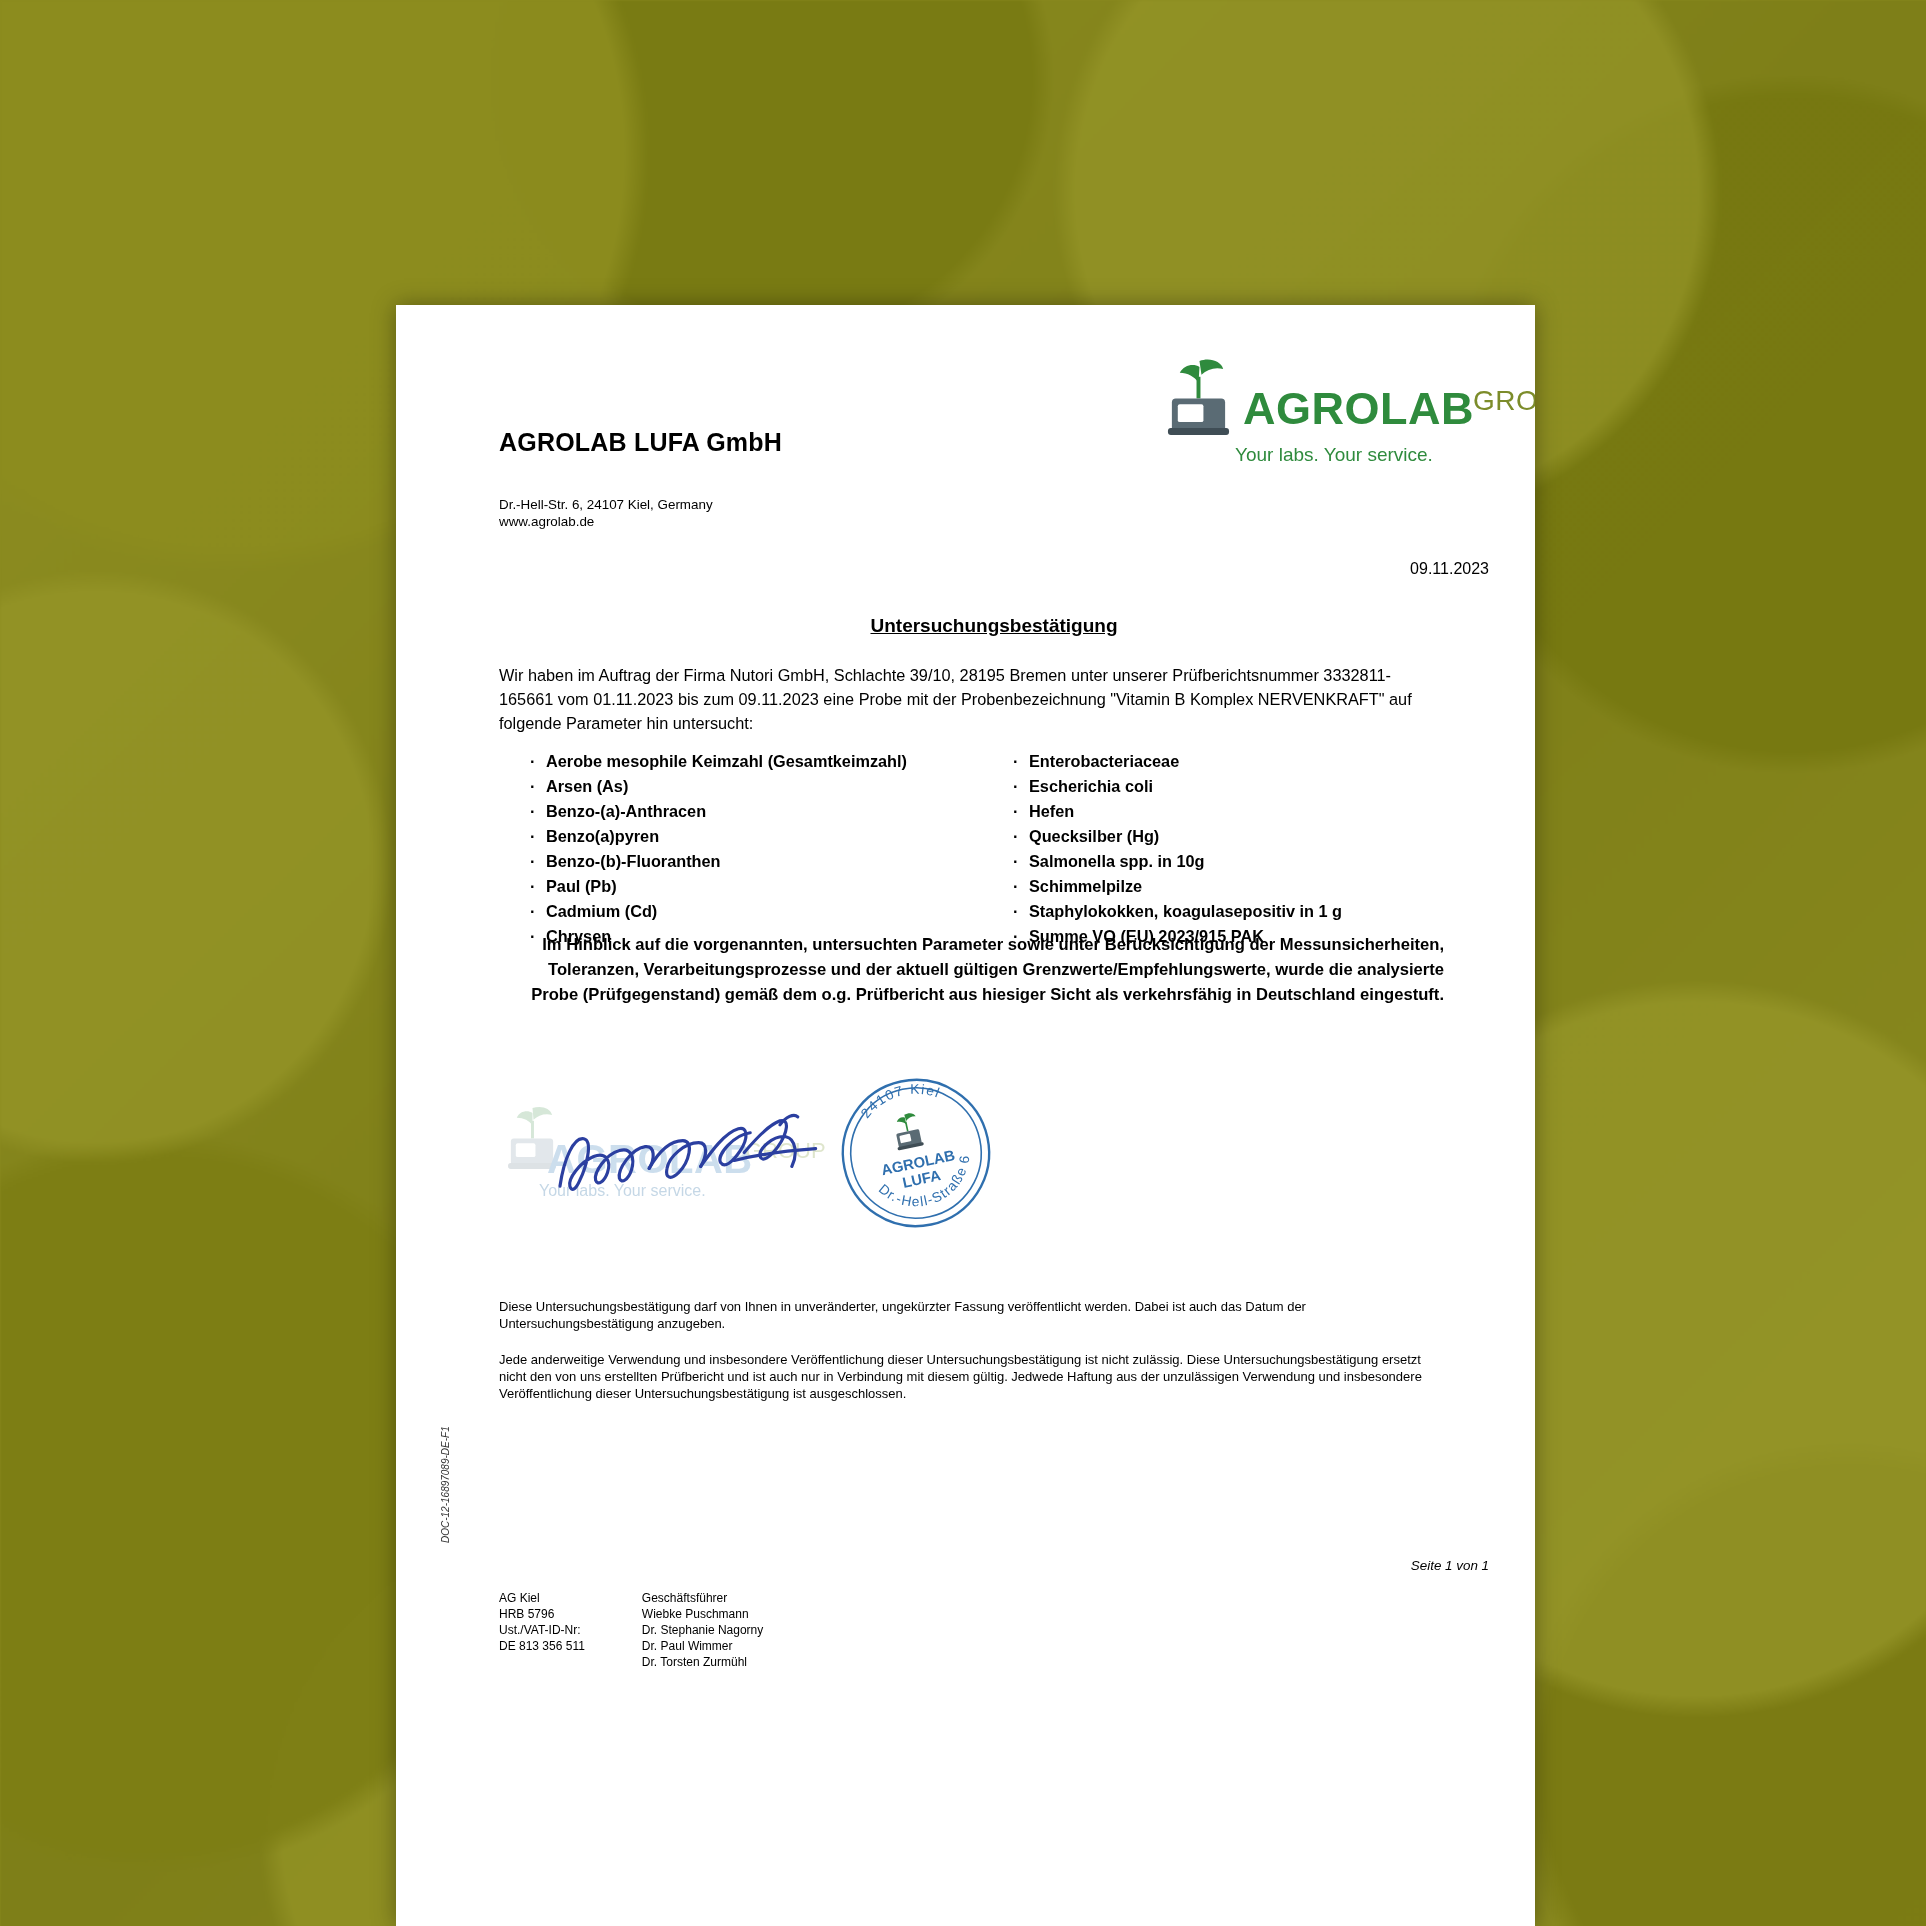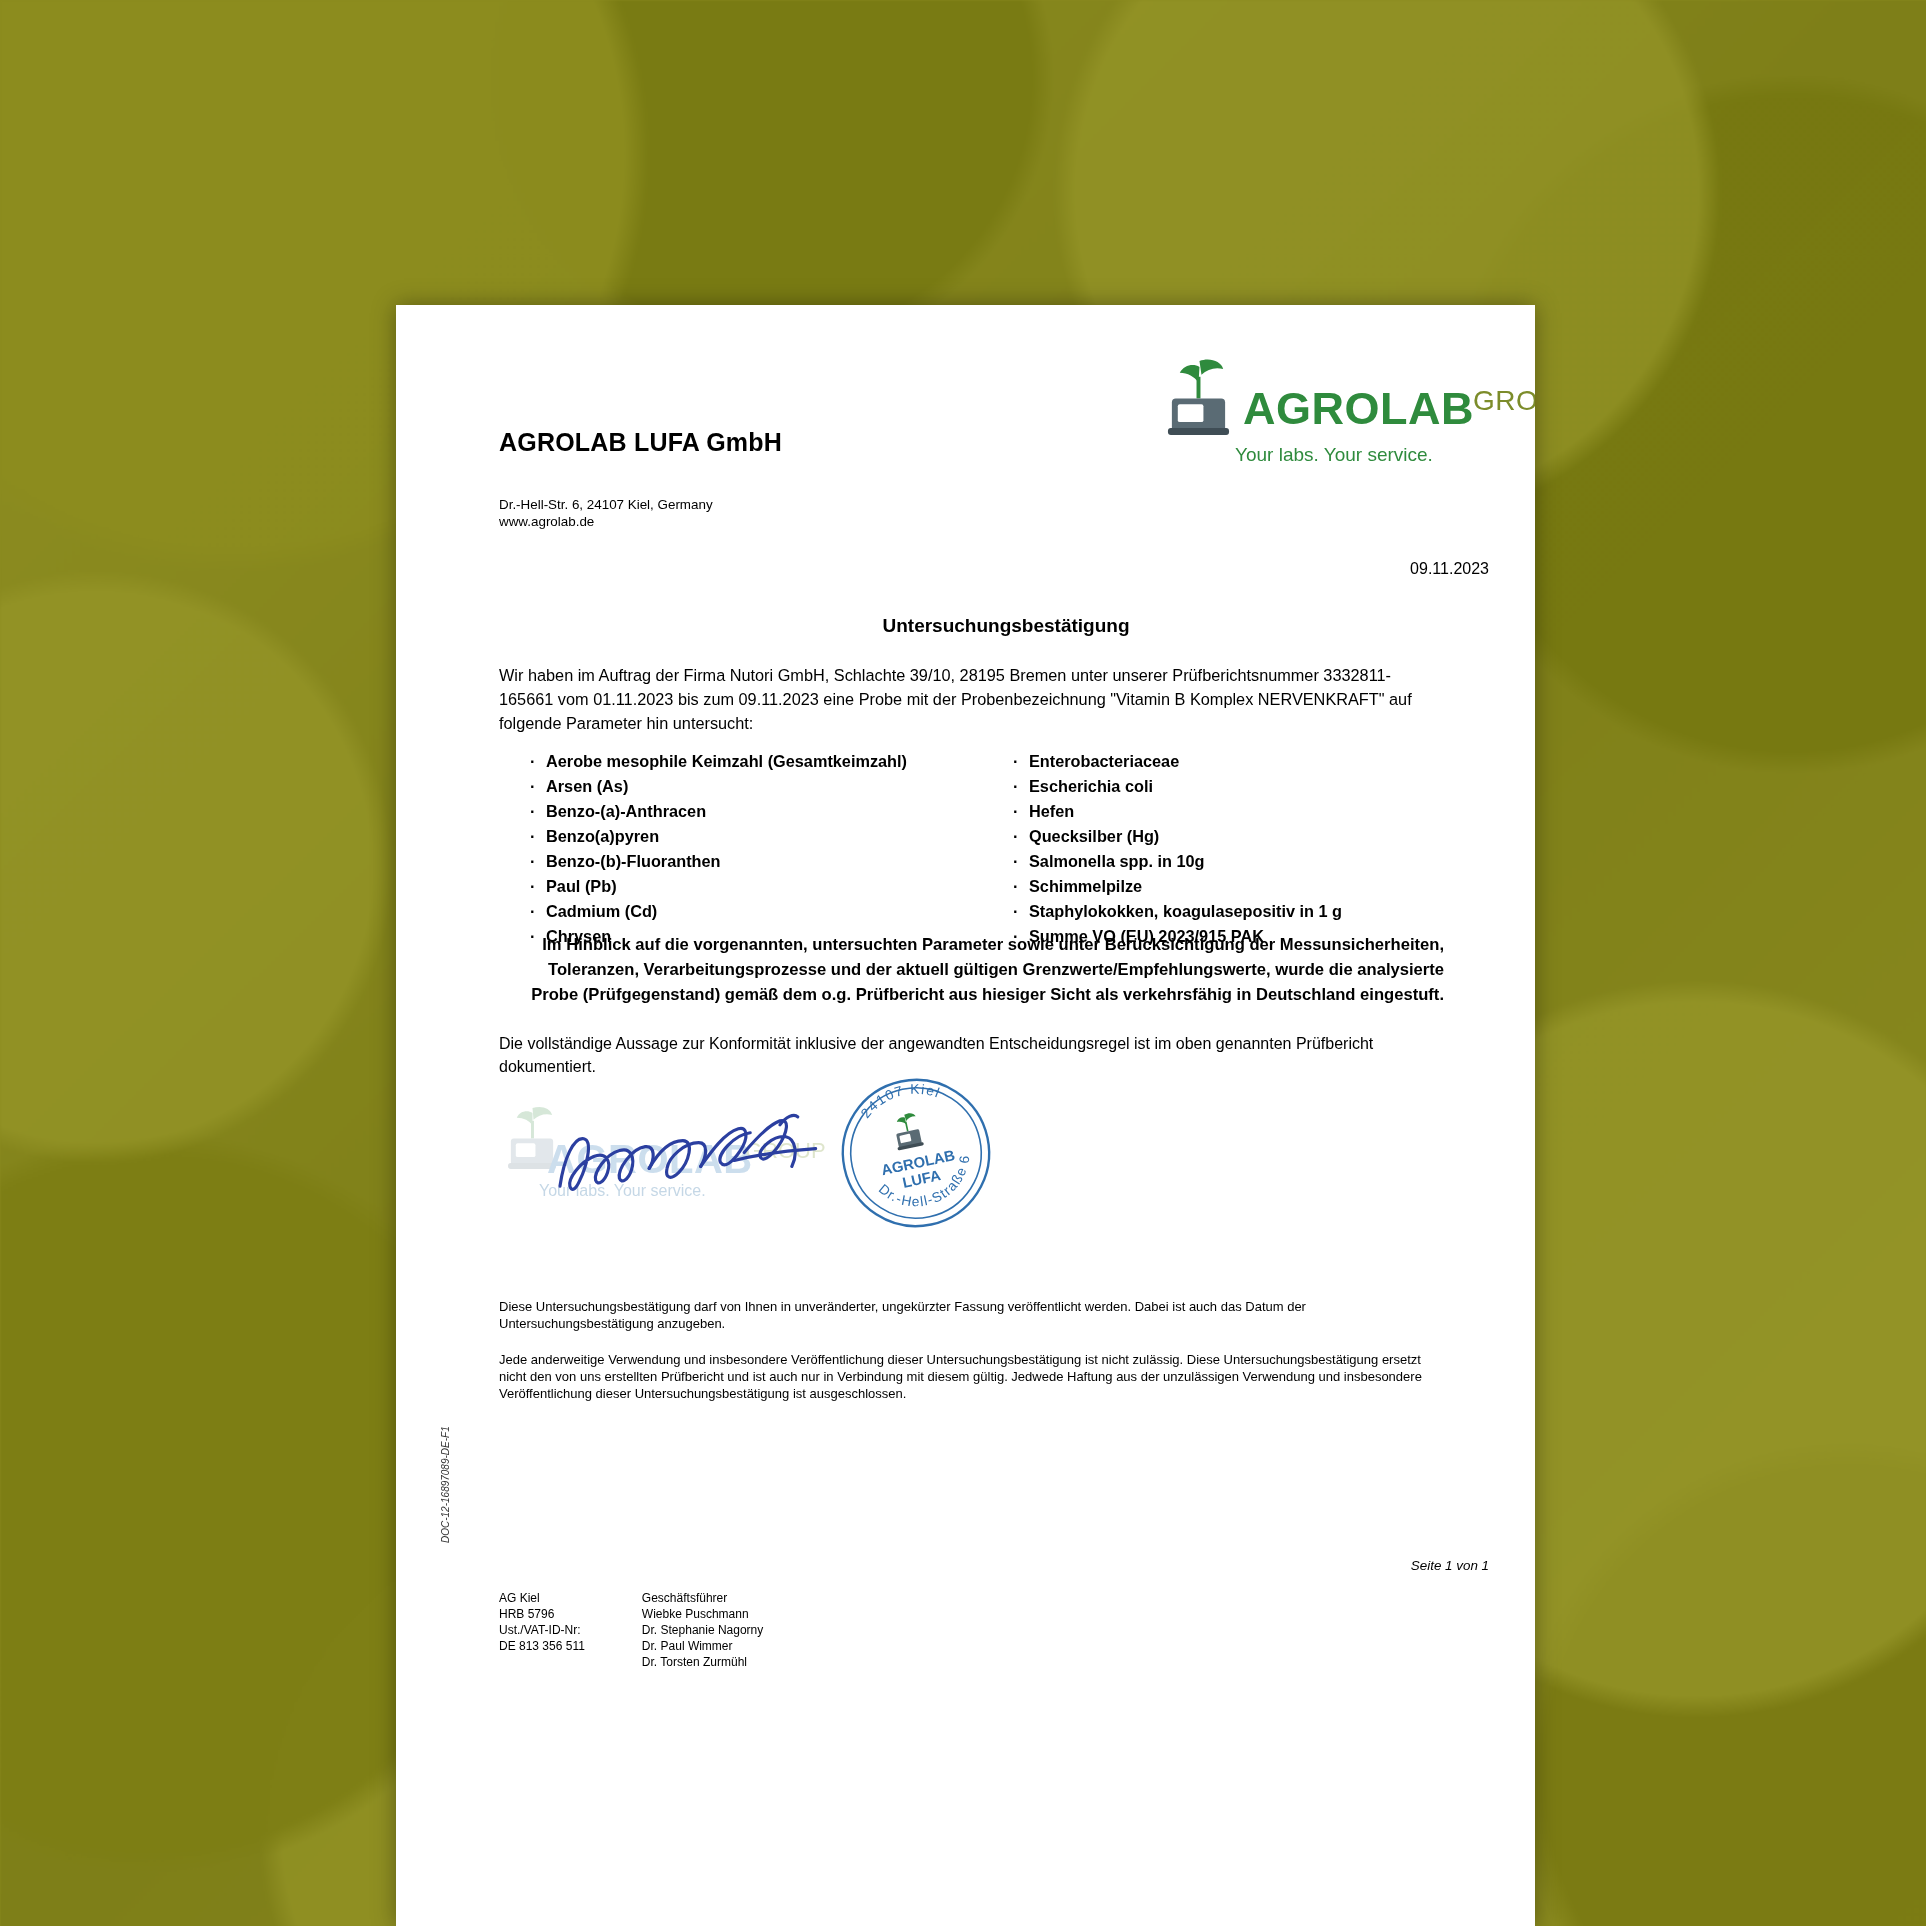--- a/index.html
+++ b/index.html
@@ -108,26 +108,27 @@
   
   .date {
     position: absolute;
     right: 0;
     top: 255px;
     font-size: 16px;
     color: #000;
   }
   .doc-title {
     position: absolute;
-    left: 12px;
+    left: 0;
     top: 310px;
     width: 100%;
     text-align: center;
     font-size: 19px;
     font-weight: bold;
+    text-decoration: underline;
     color: #000;
   }
   .intro {
     position: absolute;
     left: 0;
     top: 358px;
     width: 943px;
     font-size: 16.3px;
     line-height: 24px;
     color: #000;
@@ -347,21 +348,20 @@
         <div class="param-item"><span class="bullet">·</span><span>Hefen</span></div>
         <div class="param-item"><span class="bullet">·</span><span>Quecksilber (Hg)</span></div>
         <div class="param-item"><span class="bullet">·</span><span>Salmonella spp. in 10g</span></div>
         <div class="param-item"><span class="bullet">·</span><span>Schimmelpilze</span></div>
         <div class="param-item"><span class="bullet">·</span><span>Staphylokokken, koagulasepositiv in 1 g</span></div>
         <div class="param-item"><span class="bullet">·</span><span>Summe VO (EU) 2023/915 PAK</span></div>
       </div>
     </div>
 
     <div class="statement">Im Hinblick auf die vorgenannten, untersuchten Parameter sowie unter Berücksichtigung der Messunsicherheiten, Toleranzen, Verarbeitungsprozesse und der aktuell gültigen Grenzwerte/Empfehlungswerte, wurde die analysierte Probe (Prüfgegenstand) gemäß dem o.g. Prüfbericht aus hiesiger Sicht als verkehrsfähig in Deutschland eingestuft.</div>
-    <div class="conformity">Die vollständige Aussage zur Konformität inklusive der angewandten Entscheidungsregel ist im oben genannten Prüfbericht dokumentiert.</div>
 
     <div class="sig-area">
       <div class="sig-watermark">
         <div class="wm-mark">
           <svg viewBox="0 0 55 68" width="54" height="67" aria-hidden="true">
             <path d="M28 5 C37 2, 46 5, 48 12 C41 10, 34 12, 29 17 Z" fill="#86b98d"></path>
             <path d="M28 10 C23 7, 15 8, 12 15 C19 15, 25 18, 28 23 Z" fill="#86b98d"></path>
             <path d="M28 18 L28 36" stroke="#86b98d" stroke-width="3" fill="none"></path>
             <rect x="6" y="36" width="43" height="27" rx="3" fill="#a8b9c2"></rect>
             <rect x="11" y="41" width="20" height="14" rx="2" fill="#ffffff"></rect>

